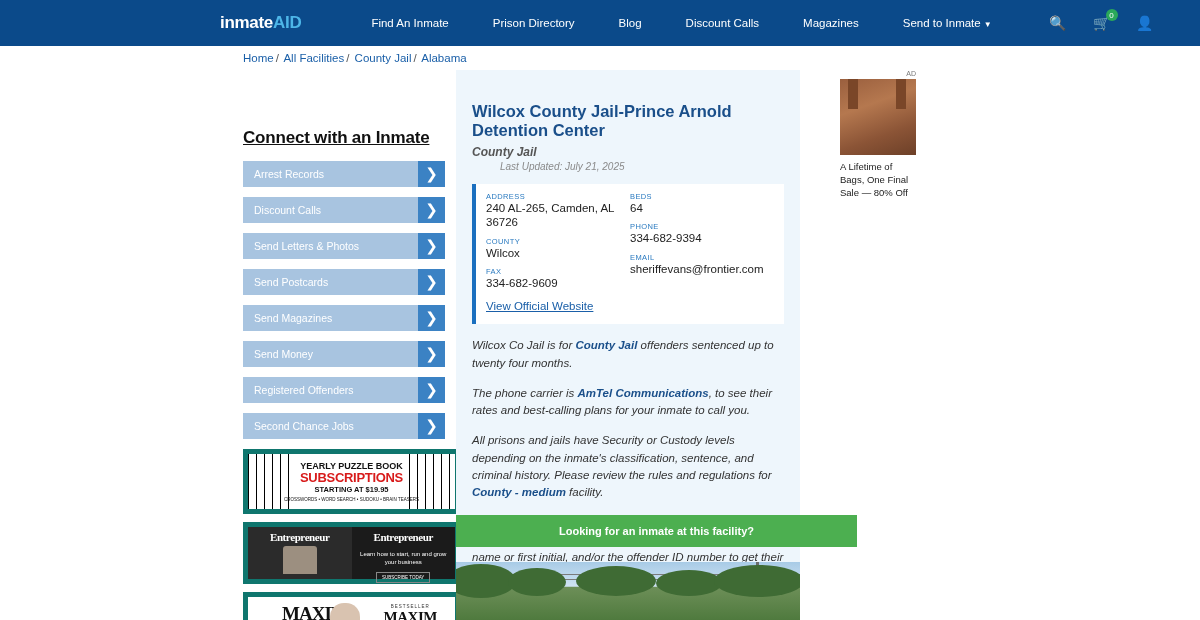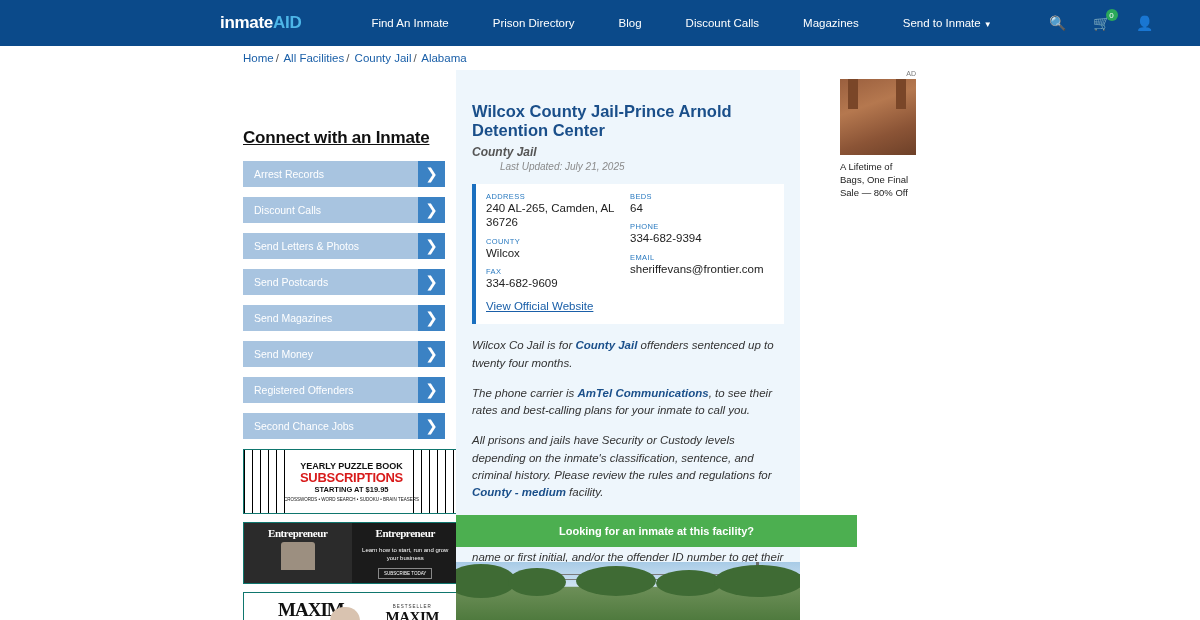--- a/index.html
+++ b/index.html
@@ -65,21 +65,21 @@
   .side-btn .chev {
     position: absolute; right: 0; top: 0;
     width: 27px; height: 26px; background: #3b82c4;
     color: #fff; font-size: 15px;
     display: flex; align-items: center; justify-content: center;
   }
   .side-btn:first-of-type { background: #7a95ad; }
   .side-btn:first-of-type .chev { background: #4c4c4c; }
 
   
-  .promo { width: 217px; margin-top: 8px; border: 1px solid #0f766e; }
+  .promo { width: 217px; margin-top: 8px; border: 5px solid #0f766e; }
   .promo-puzzle {
     height: 65px; background: #ffffff; position: relative; overflow: hidden;
     display: flex; align-items: center; justify-content: center;
   }
   .puzzle-grid {
     position: absolute; left: 0; top: 0; width: 46px; height: 65px;
     background:
       repeating-linear-gradient(90deg,#000 0 1px,#fff 1px 8px),
       repeating-linear-gradient(0deg,#000 0 1px,#fff 1px 8px);
   }

